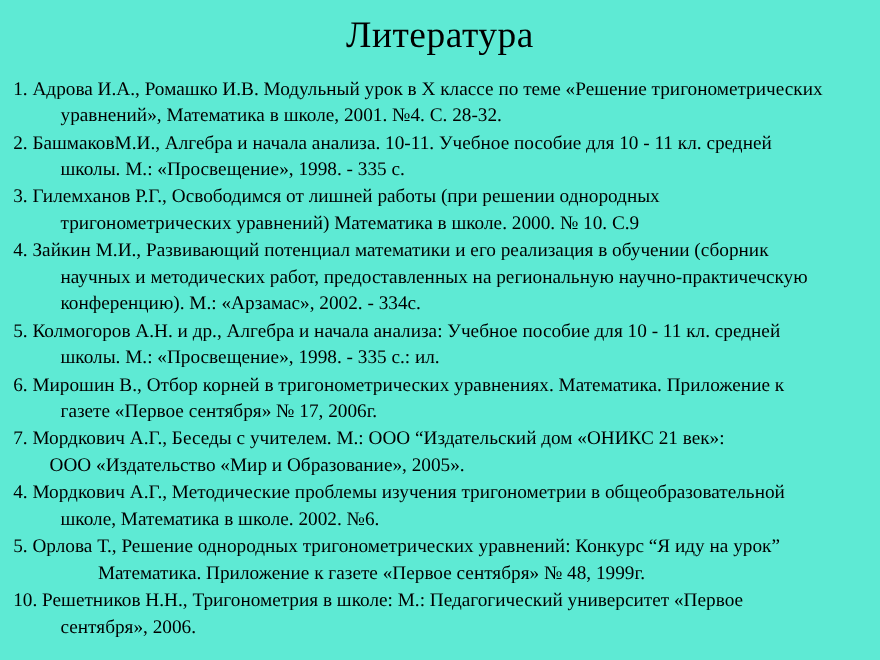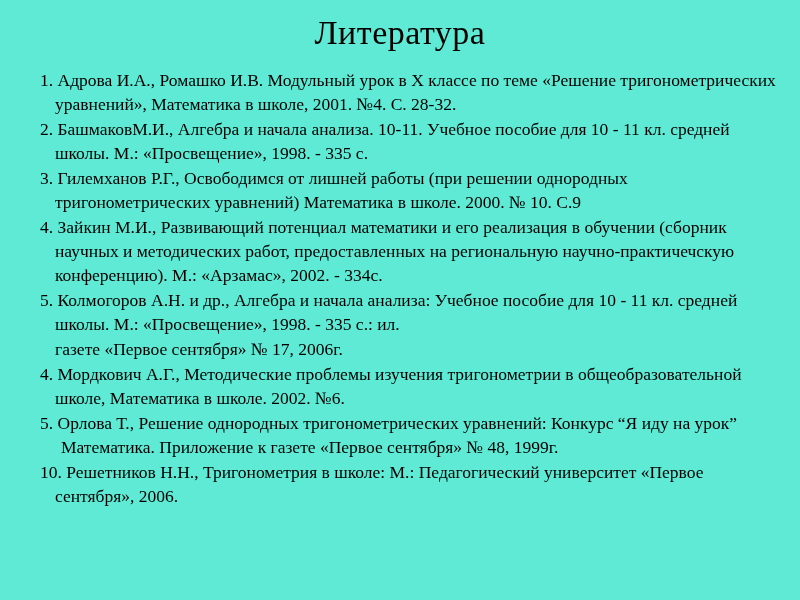--- a/index.html
+++ b/index.html
@@ -35,27 +35,27 @@
     line-height: 24px;
   }
   .entry {
     margin: 0 0 1px 0;
   }
   .line {
     padding-left: 55px;
     white-space: nowrap;
   }
   .line.first {
-    padding-left: 40px;
+    padding-left: 12px;
   }
   .line.indent-small {
     padding-left: 45px;
   }
   .line.indent-large {
-    padding-left: 61px;
+    padding-left: 89px;
   }
   .line.first-wide {
   }
 </style>
 </head>
 <body>
 
 <div class="slide">
 
   <h1 class="title">Литература</h1>
@@ -82,23 +82,28 @@
       <div class="line">научных и методических работ, предоставленных на региональную научно-практичечскую</div>
       <div class="line">конференцию). М.: «Арзамас», 2002. - 334с.</div>
     </div>
 
     <div class="entry">
       <div class="line first">5. Колмогоров А.Н. и др., Алгебра и начала анализа: Учебное пособие для 10 - 11 кл. средней</div>
       <div class="line">школы. М.: «Просвещение», 1998. - 335 с.: ил.</div>
     </div>
 
     <div class="entry">
+      <div class="line first">6. Мирошин В., Отбор корней в тригонометрических уравнениях. Математика. Приложение к</div>
       <div class="line">газете «Первое сентября» № 17, 2006г.</div>
     </div>
 
+    <div class="entry">
+      <div class="line first">7. Мордкович А.Г., Беседы с учителем. М.: ООО “Издательский дом «ОНИКС 21 век»:</div>
+      <div class="line indent-small">ООО «Издательство «Мир и Образование», 2005».</div>
+    </div>
 
     <div class="entry">
       <div class="line first">4. Мордкович А.Г., Методические проблемы изучения тригонометрии в общеобразовательной</div>
       <div class="line">школе, Математика в школе. 2002. №6.</div>
     </div>
 
     <div class="entry">
       <div class="line first">5. Орлова Т., Решение однородных тригонометрических уравнений: Конкурс “Я иду на урок”</div>
       <div class="line indent-large">Математика. Приложение к газете «Первое сентября» № 48, 1999г.</div>
     </div>

